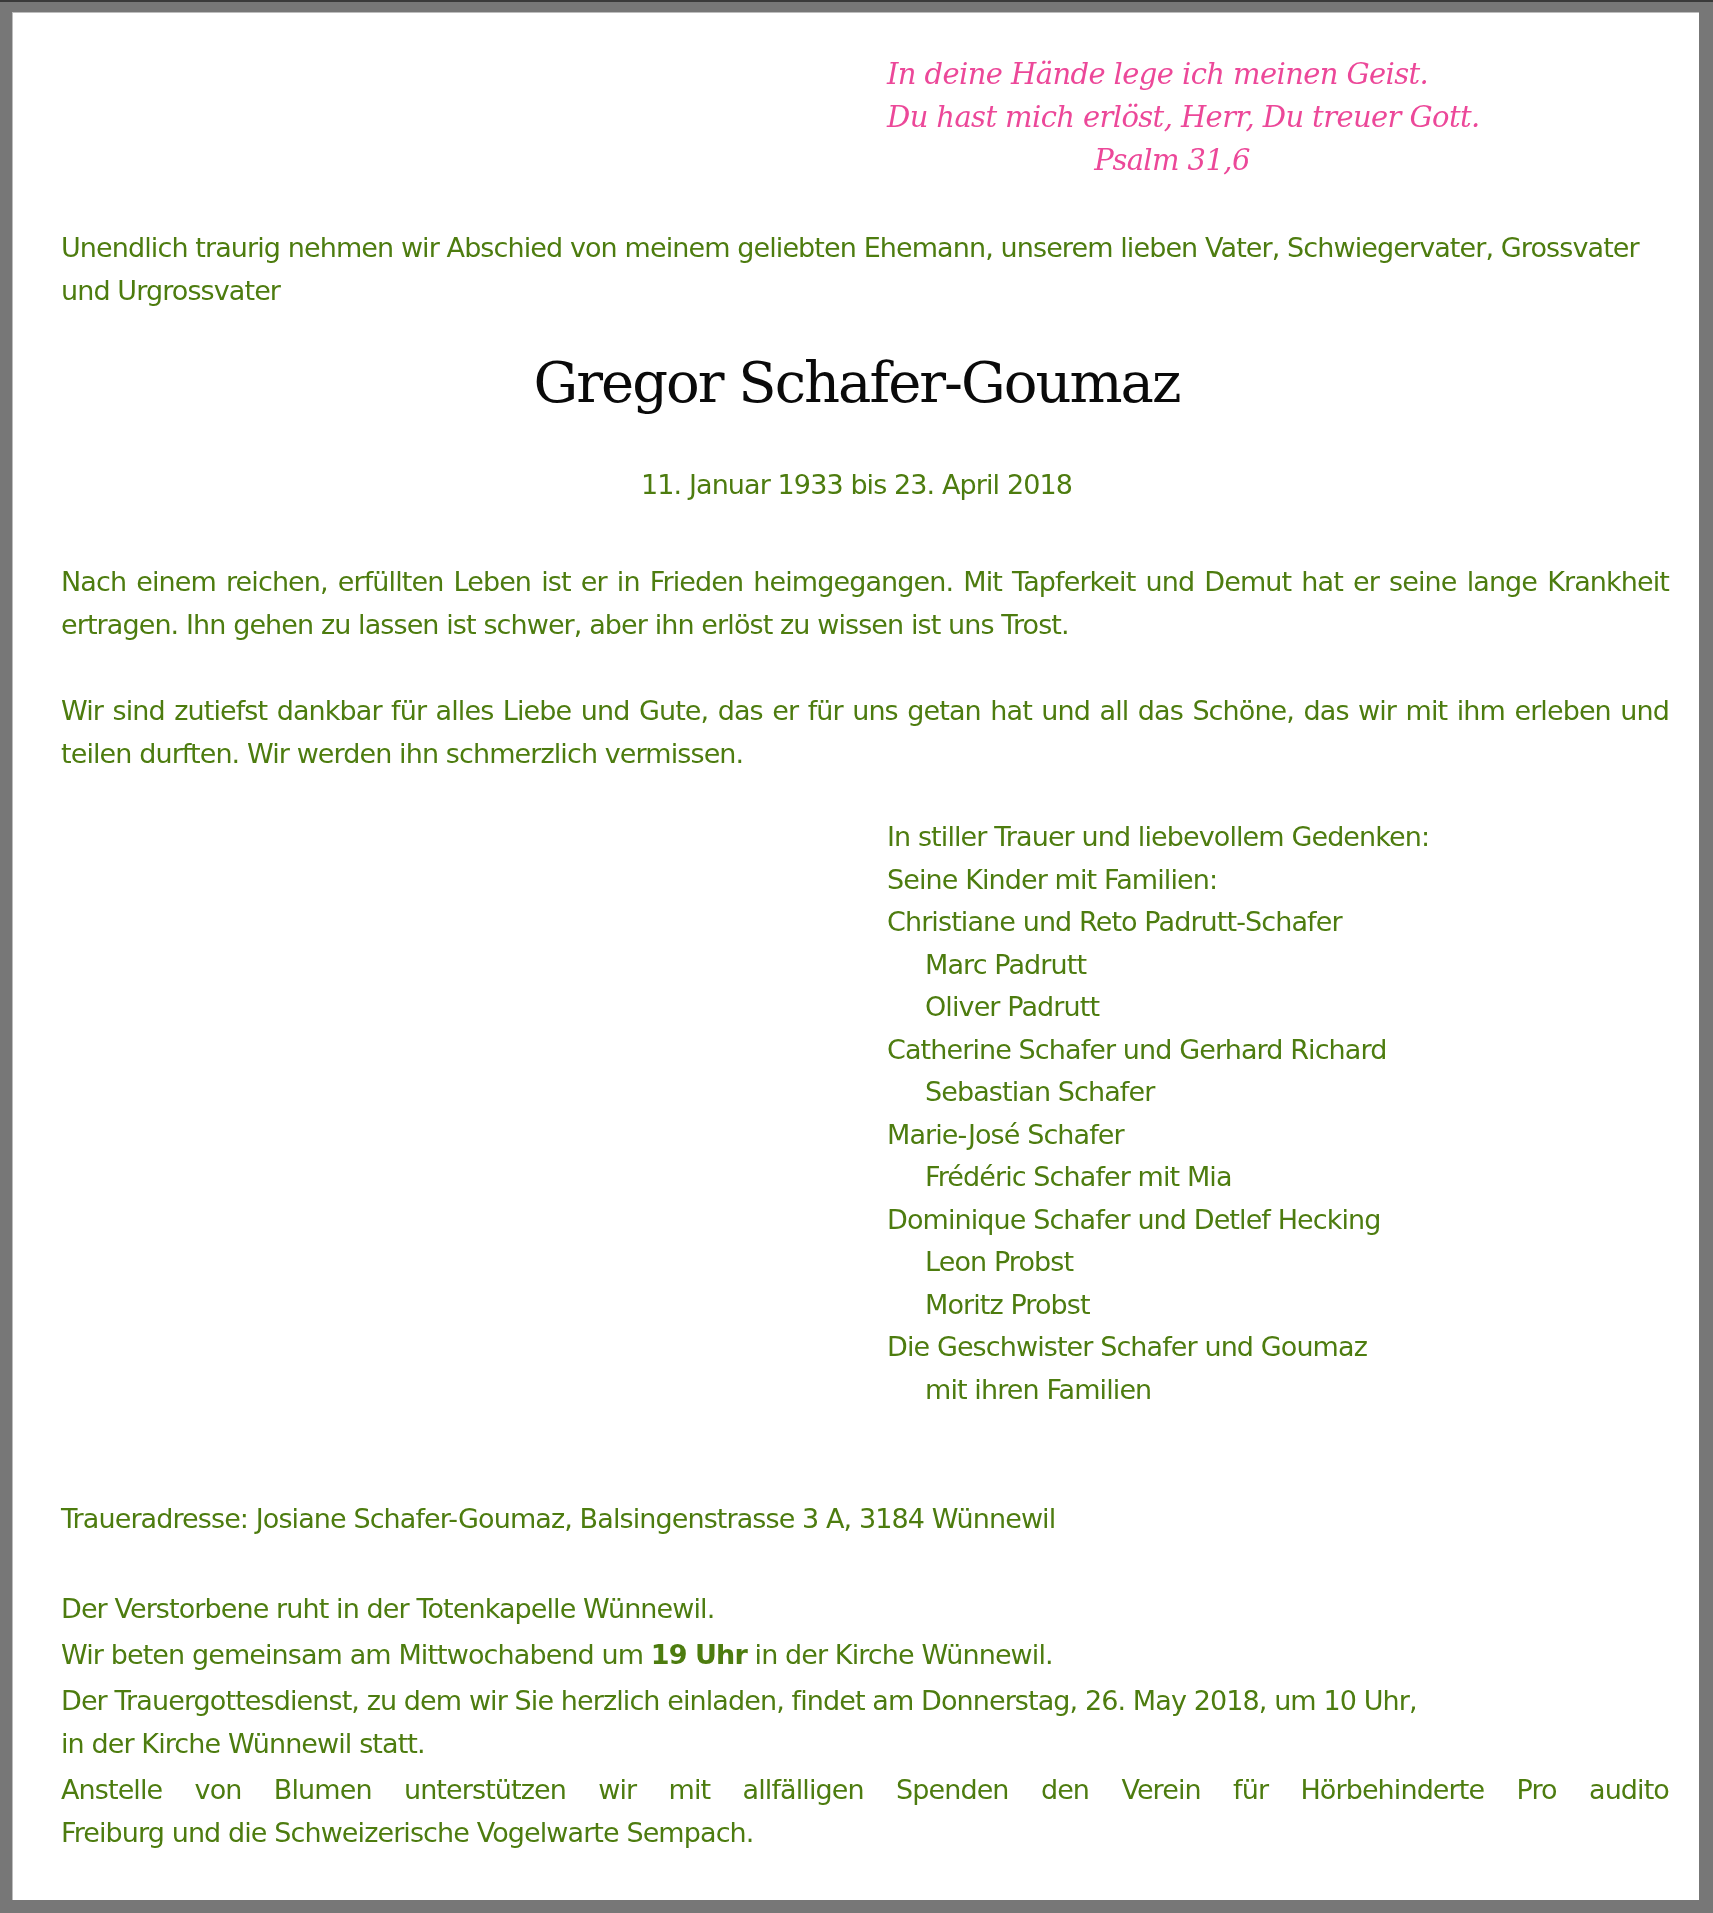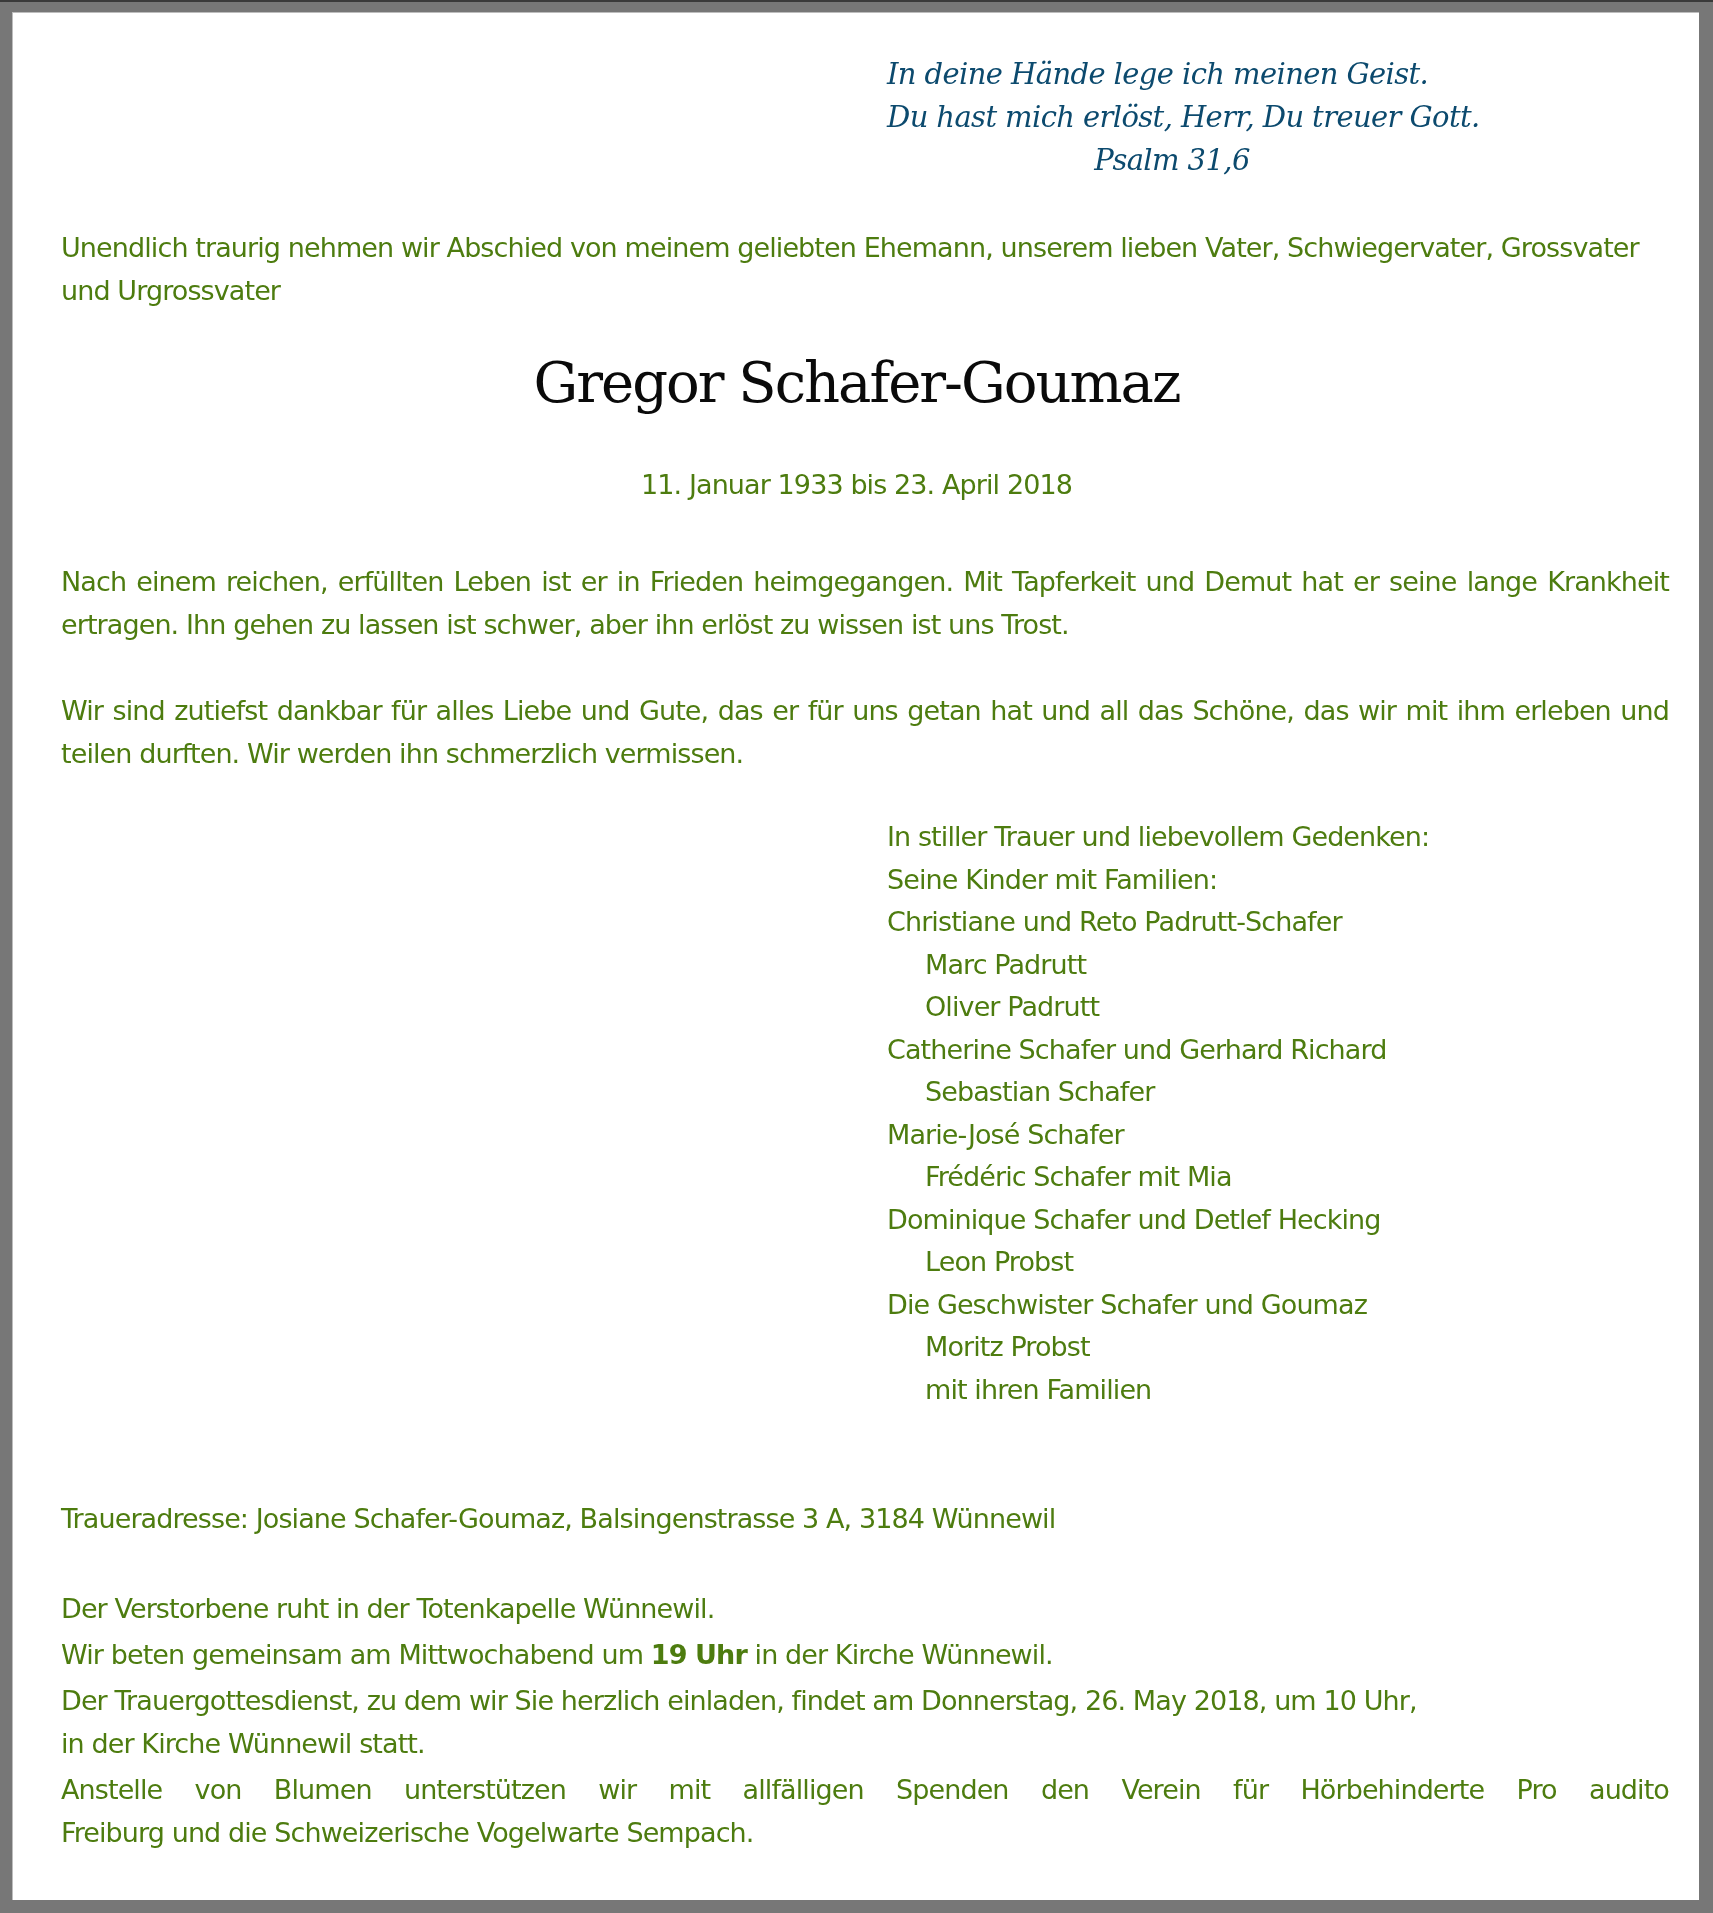--- a/index.html
+++ b/index.html
@@ -24,21 +24,21 @@
   .abs { position: absolute; white-space: nowrap; }
 
   
   .psalm {
     position: absolute; left: 874px; top: 40px;
     font-family: "DejaVu Serif", "Liberation Serif", serif;
     font-style: italic;
     font-size: 29px;
     line-height: 43px;
     letter-spacing: -0.6px;
-    color: #0c4a6e;
+    color: #ec4899;
   }
   .psalm-line { display: block; white-space: nowrap; }
   .psalm-ref { text-align: center; width: 570px; }
 
   .body-text {
     font-family: "DejaVu Sans", "Liberation Sans", sans-serif;
     font-size: 27px;
     letter-spacing: -0.9px;
     word-spacing: 0px;
     color: #4d7c0f;
@@ -109,22 +109,22 @@
     <span class="mourner">Seine Kinder mit Familien:</span>
     <span class="mourner">Christiane und Reto Padrutt-Schafer</span>
     <span class="mourner indent">Marc Padrutt</span>
     <span class="mourner indent">Oliver Padrutt</span>
     <span class="mourner">Catherine Schafer und Gerhard Richard</span>
     <span class="mourner indent">Sebastian Schafer</span>
     <span class="mourner">Marie-José Schafer</span>
     <span class="mourner indent">Frédéric Schafer mit Mia</span>
     <span class="mourner">Dominique Schafer und Detlef Hecking</span>
     <span class="mourner indent">Leon Probst</span>
+    <span class="mourner indent">Moritz Probst</span>
     <span class="mourner">Die Geschwister Schafer und Goumaz</span>
-    <span class="mourner indent">Moritz Probst</span>
     <span class="mourner indent">mit ihren Familien</span>
   </div>
 
   <div class="address body-text abs">Traueradresse: Josiane Schafer-Goumaz, Balsingenstrasse 3 A, 3184 Wünnewil</div>
 
   <div class="notice notice1 body-text">Der Verstorbene ruht in der Totenkapelle Wünnewil.</div>
 
   <div class="notice notice2 body-text">
     <span>Wir beten gemeinsam am Mittwochabend um </span><span class="strong">19 Uhr</span><span> in der Kirche Wünnewil.</span>
   </div>

